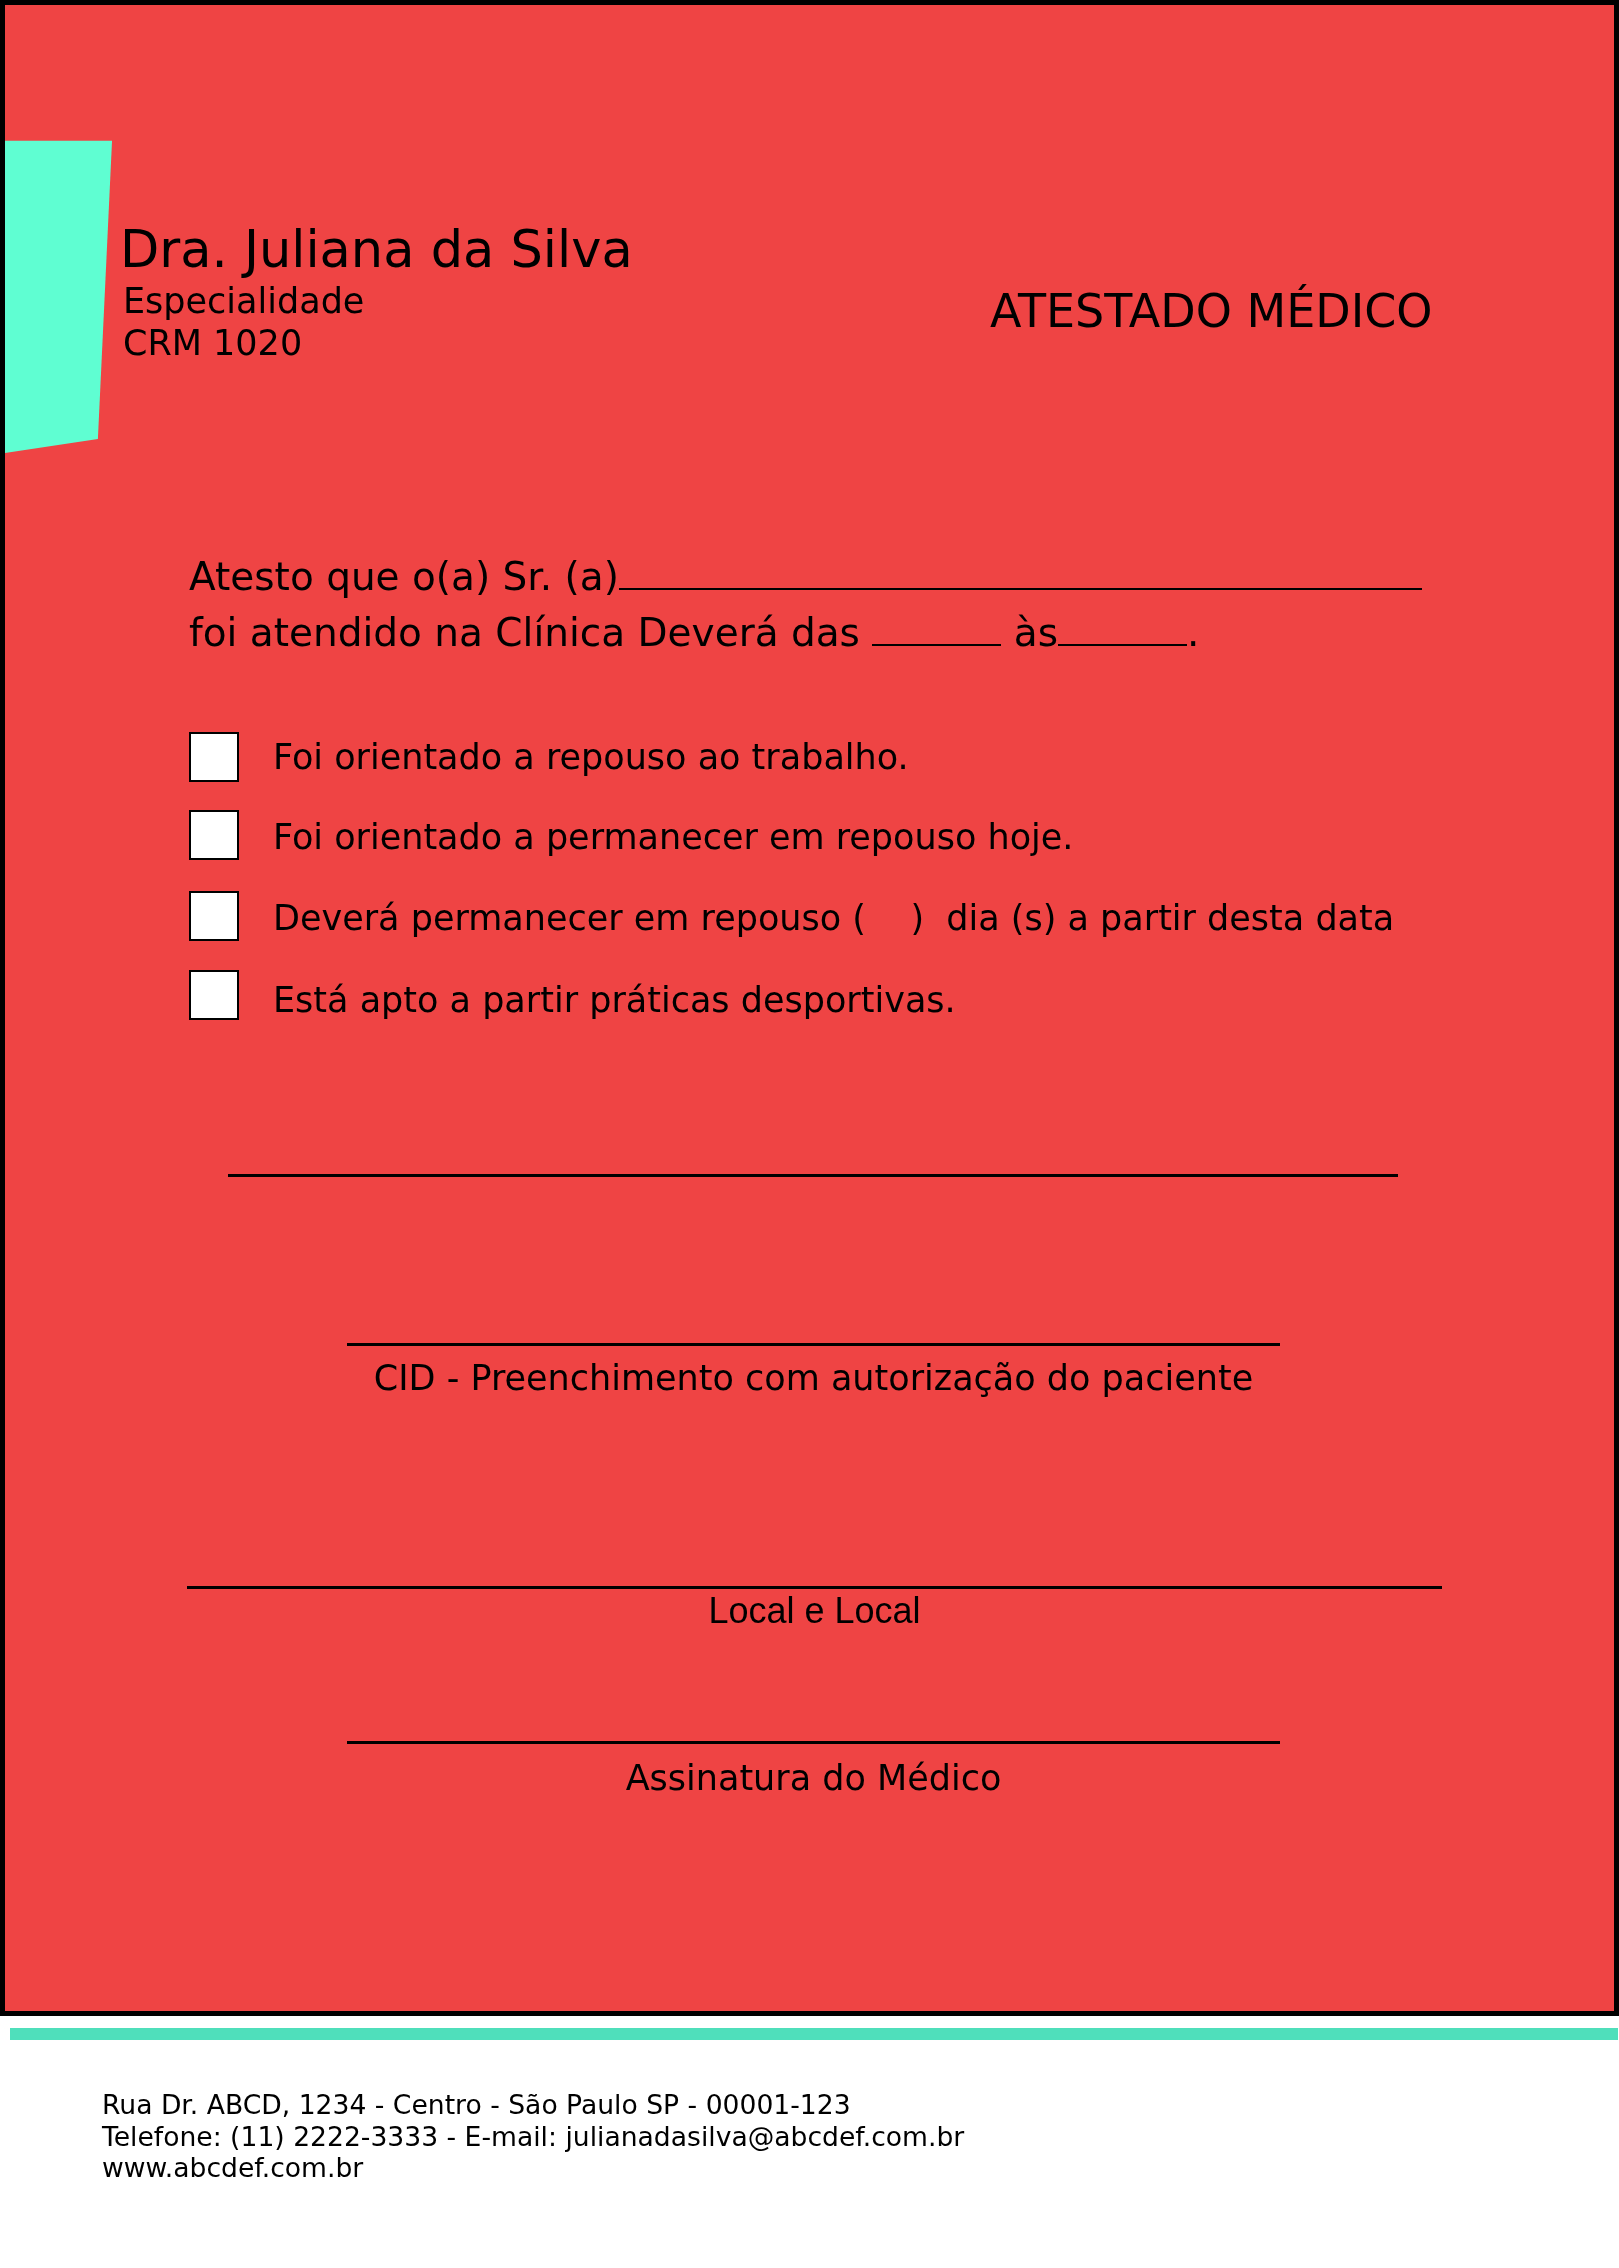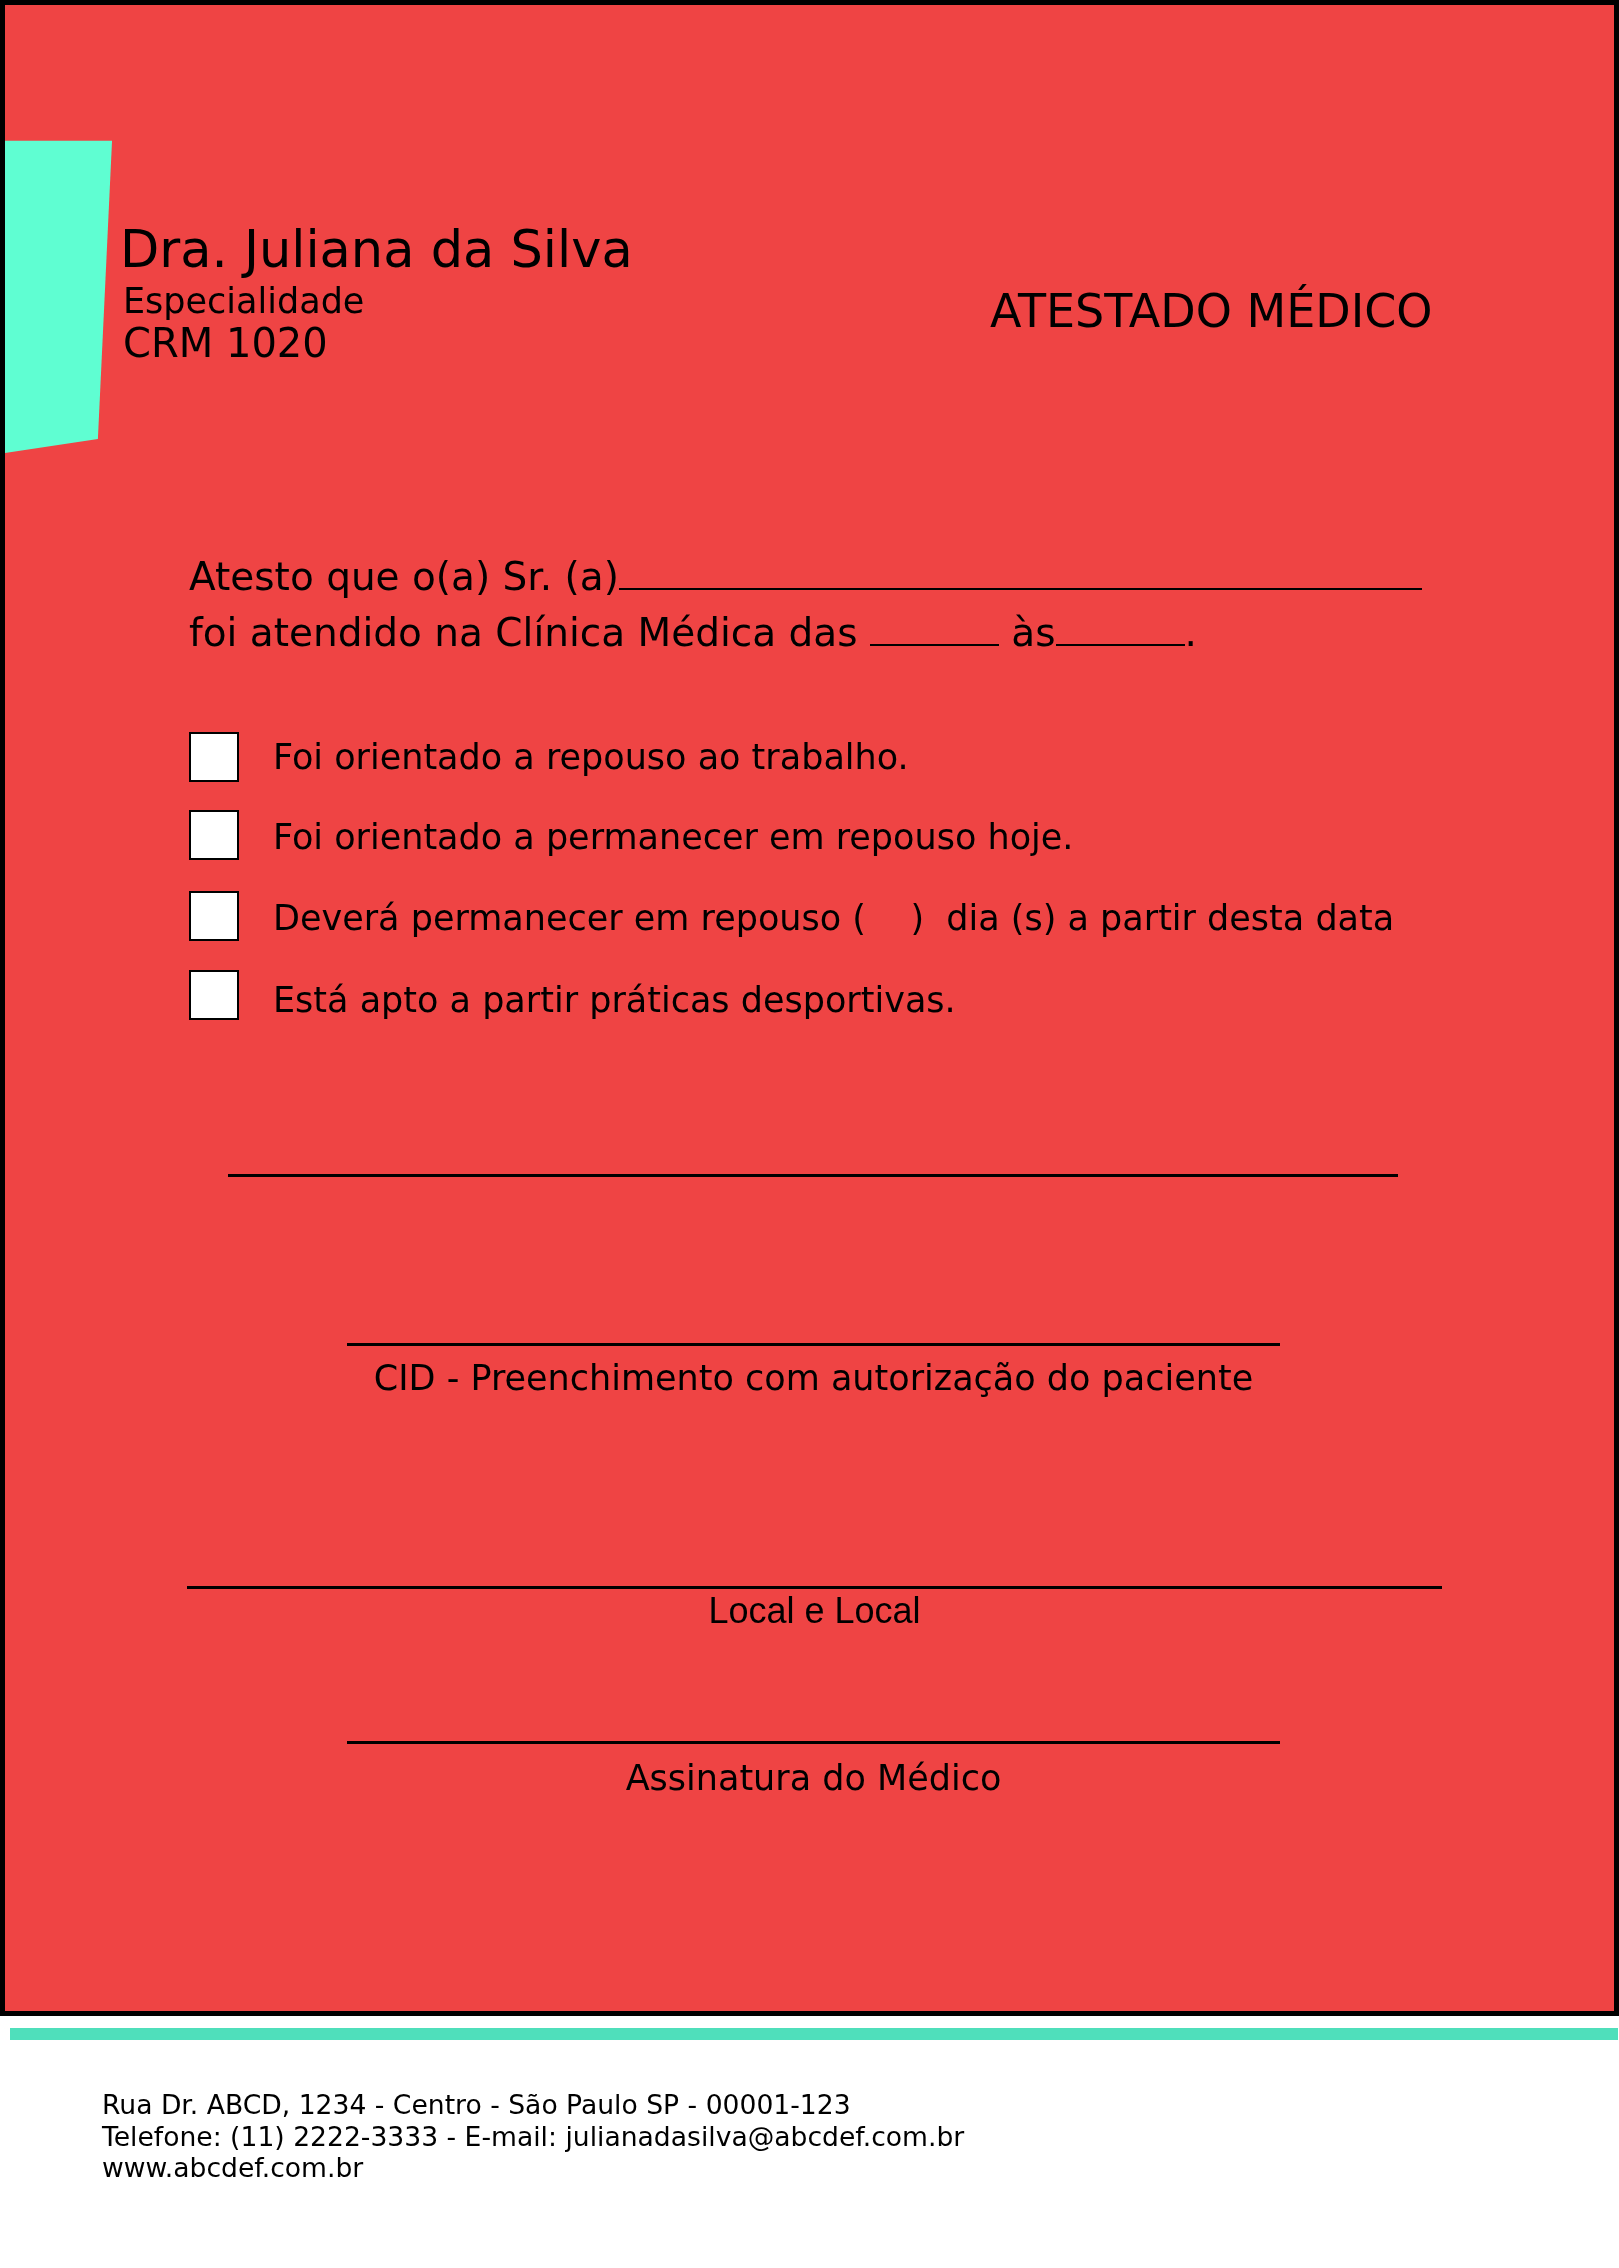--- a/index.html
+++ b/index.html
@@ -4,21 +4,21 @@
   <style>
     html, body { margin: 0; padding: 0; background: #ffffff; }
     body { width: 1619px; height: 2268px; position: relative; overflow: hidden;
            font-family: "DejaVu Sans", sans-serif; color: #000; }
     .page { position: absolute; left: 0; top: 0; width: 1619px; height: 2016px;
             box-sizing: border-box; border: 5.3px solid #000; background: #ef4444; }
     .accent-shape { position: absolute; left: 0; top: 0; width: 115px; height: 461px; }
     .abs { position: absolute; white-space: nowrap; }
     .doctor-name { left: 115px; top: 215px; font-size: 51px; line-height: 59px; }
     .specialty { left: 118px; top: 275px; font-size: 35px; line-height: 43px; }
-    .crm { left: 118px; top: 317px; font-size: 40px; line-height: 43px; }
+    .crm { left: 118px; top: 317px; font-size: 35px; line-height: 43px; }
     .doc-title { left: 985px; top: 279px; font-size: 46px; line-height: 55px; }
     .body-line { font-size: 39px; line-height: 43px; }
     .fill-line { display: inline-block; border-bottom: 2.7px solid #000; height: 32px; vertical-align: baseline; }
     .checkbox { position: absolute; width: 50px; height: 50px; border: 2.7px solid #000;
                 box-sizing: border-box; background: #fff; cursor: pointer; }
     .opt-label { font-size: 35px; line-height: 43px; }
     .hr { position: absolute; height: 2.7px; background: #000; }
     .caption { position: absolute; font-size: 35px; line-height: 43px; text-align: center; white-space: nowrap; }
     .caption-sans { font-family: "Liberation Sans", sans-serif; }
     .teal-bar { position: absolute; left: 5.3px; top: 2023px; width: 1608px; height: 11.5px; background: #4fdfbb; }
@@ -36,21 +36,21 @@
   <div class="abs doctor-name">Dra. Juliana da Silva</div>
   <div class="abs specialty">Especialidade</div>
   <div class="abs crm">CRM 1020</div>
 
   <div class="abs doc-title">ATESTADO MÉDICO</div>
 
   <div class="abs body-line" style="left:184px; top:550px;">
     <span>Atesto que o(a) Sr. (a)</span><span class="fill-line" style="width:803px;"></span>
   </div>
   <div class="abs body-line" style="left:184px; top:606px;">
-    <span>foi atendido na Clínica Médica das </span><span class="fill-line" style="width:129px;"></span><span> às</span><span class="fill-line" style="width:129px;"></span><span>.</span>
+    <span>foi atendido na Clínica Deverá das </span><span class="fill-line" style="width:129px;"></span><span> às</span><span class="fill-line" style="width:129px;"></span><span>.</span>
   </div>
 
   <div class="checkbox" style="left:184px; top:727px;"></div>
   <div class="abs opt-label" style="left:268px; top:731px;">Foi orientado a repouso ao trabalho.</div>
 
   <div class="checkbox" style="left:184px; top:805px;"></div>
   <div class="abs opt-label" style="left:268px; top:811px;">Foi orientado a permanecer em repouso hoje.</div>
 
   <div class="checkbox" style="left:184px; top:886px;"></div>
   <div class="abs opt-label" style="left:268px; top:892px; white-space:pre;">Deverá permanecer em repouso (    )  dia (s) a partir desta data</div>

